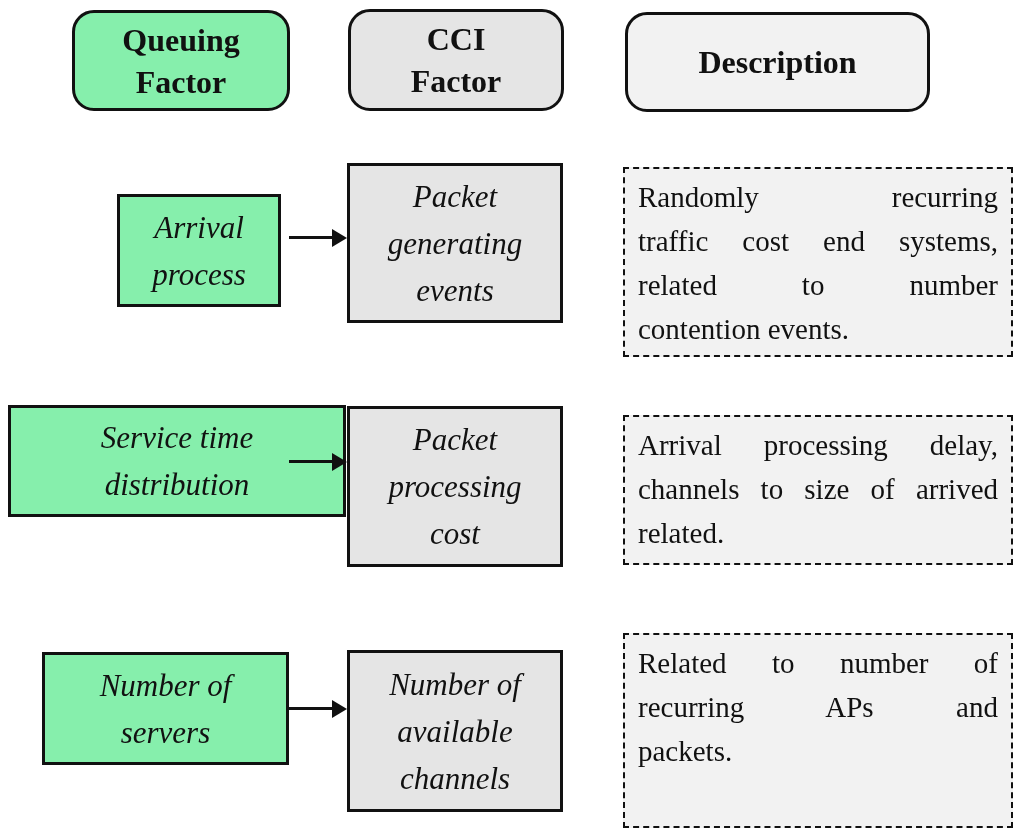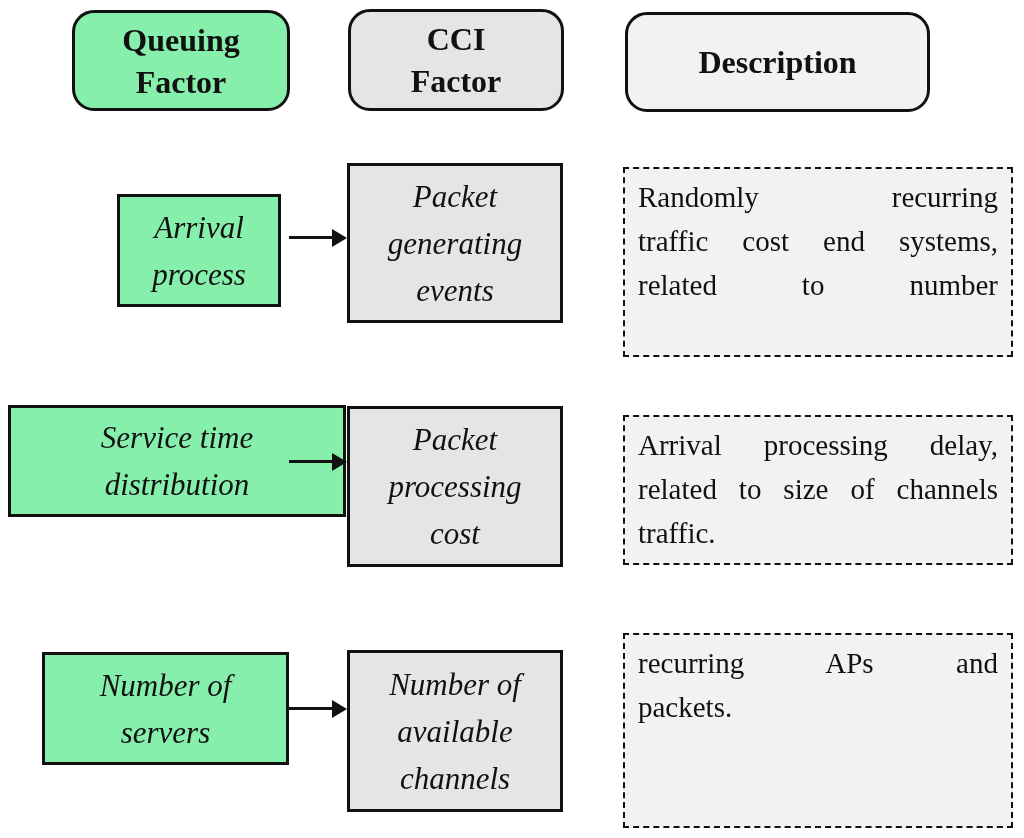--- a/index.html
+++ b/index.html
@@ -93,46 +93,48 @@
   <div class="arrow" style="left:289px; top:236px; width:44px;"></div>
   <div class="box factor fill-white" style="left:347px; top:163px; width:216px; height:160px;">
     <span class="multiline">Packet
 generating
 events</span>
   </div>
   <div class="box desc fill-light" style="left:623px; top:167px; width:390px; height:190px;">
     <div class="desc-line">Randomly recurring</div>
     <div class="desc-line">traffic cost end systems,</div>
     <div class="desc-line">related to number</div>
+    <div class="desc-line last">contention events.</div>
   </div>
 
   <div class="box factor fill-gray" style="left:8px; top:405px; width:338px; height:112px;">
     <span class="multiline">Service time
 distribution</span>
   </div>
   <div class="arrow" style="left:289px; top:460px; width:44px;"></div>
   <div class="box factor fill-white" style="left:347px; top:406px; width:216px; height:161px;">
     <span class="multiline">Packet
 processing
 cost</span>
   </div>
   <div class="box desc fill-light" style="left:623px; top:415px; width:390px; height:150px;">
     <div class="desc-line">Arrival processing delay,</div>
-    <div class="desc-line">related to size of channels</div>
-    <div class="desc-line last">traffic.</div>
+    <div class="desc-line">channels to size of arrived</div>
+    <div class="desc-line last">related.</div>
   </div>
 
   <div class="box factor fill-gray" style="left:42px; top:652px; width:247px; height:113px;">
     <span class="multiline">Number of
 servers</span>
   </div>
   <div class="arrow" style="left:289px; top:707px; width:44px;"></div>
   <div class="box factor fill-white" style="left:347px; top:650px; width:216px; height:162px;">
     <span class="multiline">Number of
 available
 channels</span>
   </div>
   <div class="box desc fill-light" style="left:623px; top:633px; width:390px; height:195px;">
+    <div class="desc-line">Related to number of</div>
     <div class="desc-line">recurring APs and</div>
     <div class="desc-line last">packets.</div>
   </div>
 
 </div>
 
 </body></html>

